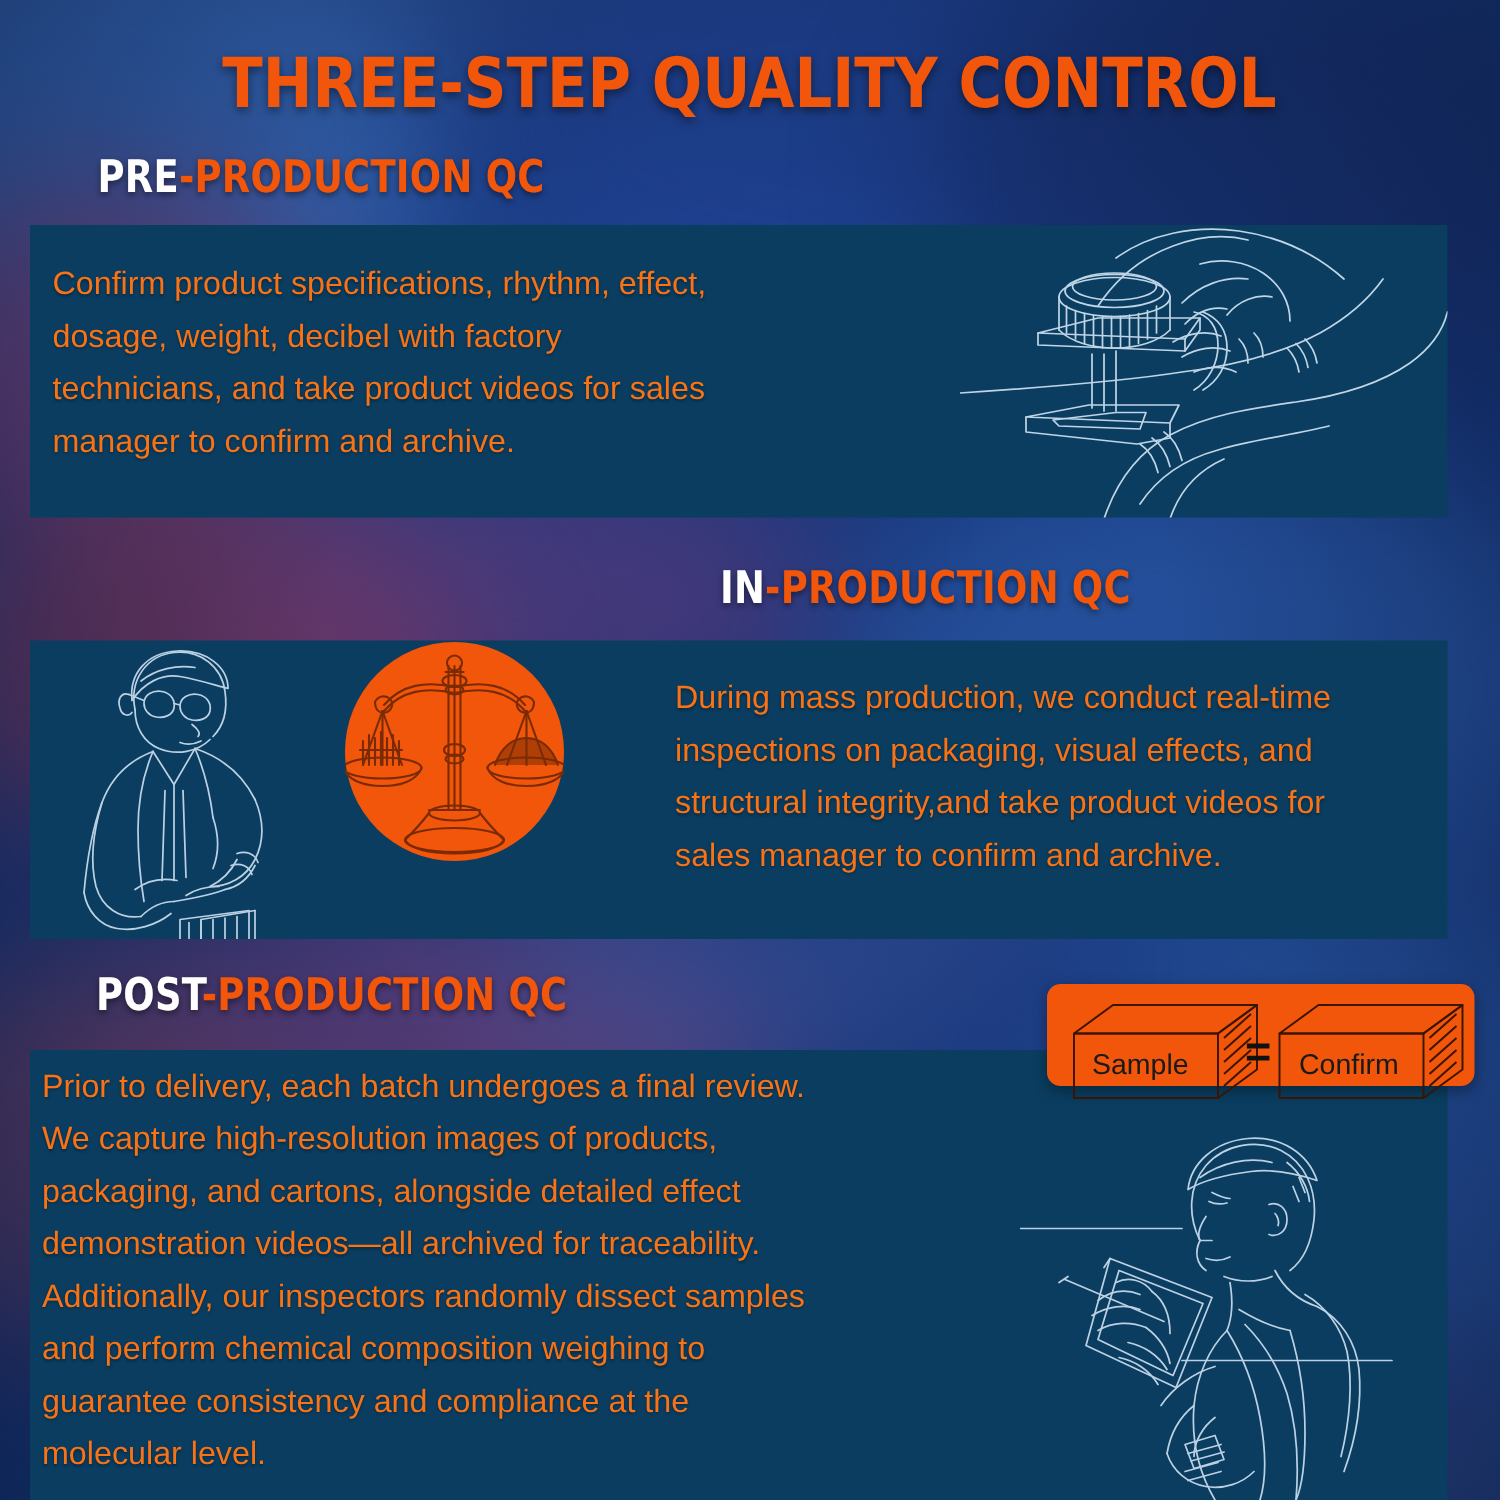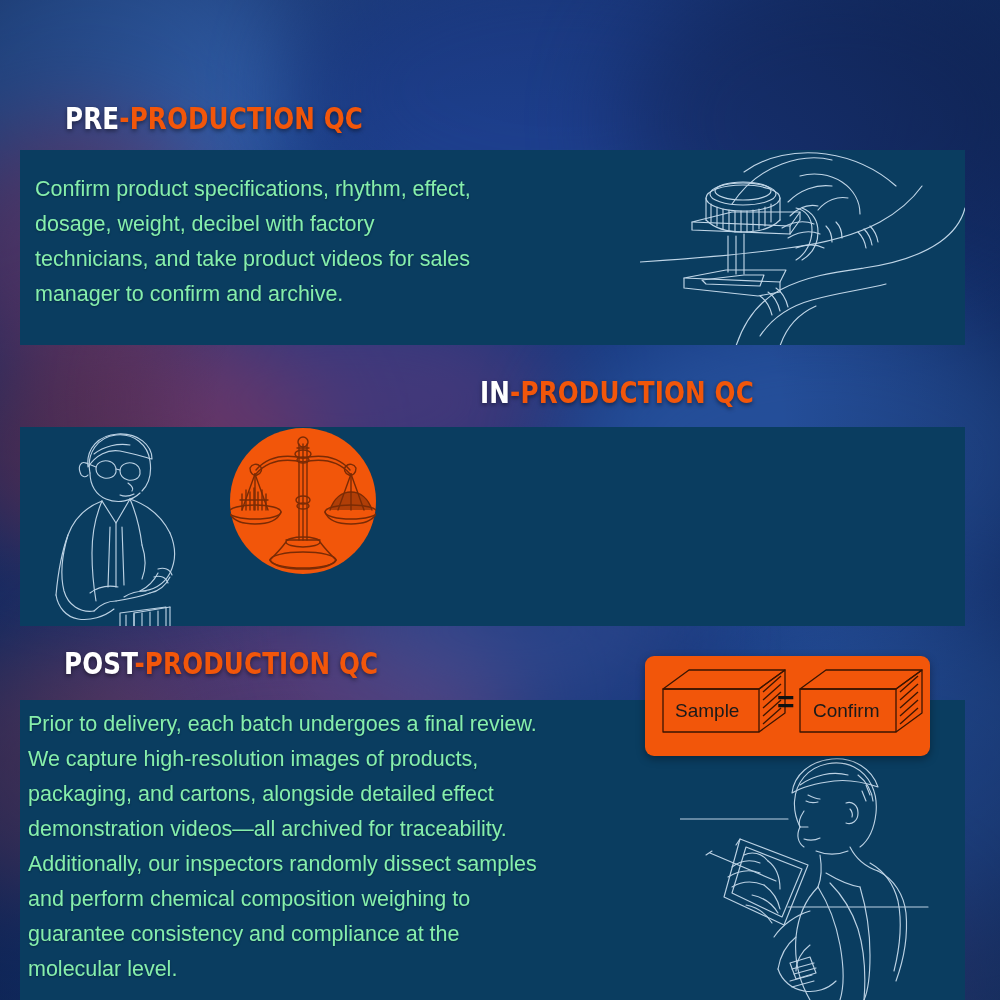--- a/index.html
+++ b/index.html
@@ -50,21 +50,21 @@
     font-size:46px;
     letter-spacing:0px;
     color:#f2560a;
     line-height:1;
     text-shadow:0 3px 7px rgba(0,0,0,.45);
   }
   .main-title span{display:inline-block;transform:scaleX(.86);}
   
   .copy{
     position:absolute;
-    color:#86efac;
+    color:#f97316;
     font-family:"Liberation Sans",sans-serif;
     font-size:21.5px;
     line-height:35px;
     white-space:pre-line;
     text-shadow:0 1px 2px rgba(0,0,0,.35);
   }
   
   .scale-badge{
     position:absolute;
     border-radius:50%;
@@ -109,20 +109,23 @@
     <div class="bg-blob" style="left:300px;top:-60px;width:520px;height:300px;background:#1e3f8e;opacity:.85;"></div>
     <div class="bg-blob" style="left:620px;top:-40px;width:440px;height:320px;background:#17306e;opacity:.9;"></div>
     <div class="bg-blob" style="left:560px;top:300px;width:520px;height:320px;background:#2b5aa8;opacity:.7;"></div>
     <div class="bg-blob" style="left:700px;top:600px;width:420px;height:320px;background:#2f62b4;opacity:.62;"></div>
     <div class="bg-blob" style="left:560px;top:860px;width:400px;height:220px;background:#5d4288;opacity:.5;"></div>
     <div class="bg-blob" style="left:120px;top:880px;width:420px;height:200px;background:#7a4a86;opacity:.45;"></div>
     <div class="bg-blob" style="left:330px;top:540px;width:360px;height:180px;background:#3d57a0;opacity:.5;"></div>
   </div>
   <div class="bg-layer bg-vignette"></div>
 
+  <div class="main-title">
+    <span>THREE-STEP QUALITY CONTROL</span>
+  </div>
 
   <div class="kicker" style="left:65px;top:104px;transform-origin:left top;">
     <span class="w">PRE</span><span class="o">-PRODUCTION QC</span>
   </div>
 
   <div class="panel" style="left:20px;top:150px;width:945px;height:195px;"></div>
 
   <div class="copy" style="left:35px;top:172px;width:600px;">Confirm product specifications, rhythm, effect,
 dosage, weight, decibel with factory
 technicians, and take product videos for sales
@@ -324,20 +327,24 @@
 
       <path d="M56 112 L90 112"></path>
       <ellipse cx="73" cy="114" rx="17" ry="5"></ellipse>
       <path d="M56 114 C 50 122, 44 128, 40 132"></path>
       <path d="M90 114 C 96 122, 102 128, 106 132"></path>
       <ellipse cx="73" cy="132" rx="33" ry="8"></ellipse>
       <path d="M40 132 C 44 138, 56 141, 73 141 C 90 141, 102 138, 106 132"></path>
     </svg>
   </div>
 
+  <div class="copy" style="left:450px;top:448px;width:530px;">During mass production, we conduct real-time
+inspections on packaging, visual effects, and
+structural integrity,and take product videos for
+sales manager to confirm and archive.</div>
 
   <div class="kicker" style="left:64px;top:649px;transform-origin:left top;">
     <span class="w">POST</span><span class="o">-PRODUCTION QC</span>
   </div>
 
   <div class="panel" style="left:20px;top:700px;width:945px;height:300px;"></div>
 
   <div class="art" style="left:680px;top:755px;">
     <svg width="290" height="245" viewBox="0 0 290 245" fill="none" stroke="#cfe2f2" stroke-width="1.15" stroke-linecap="round" stroke-linejoin="round" opacity=".9">
 
@@ -409,21 +416,21 @@
 
   <div class="copy" style="left:28px;top:707px;width:640px;">Prior to delivery, each batch undergoes a final review.
 We capture high-resolution images of products,
 packaging, and cartons, alongside detailed effect
 demonstration videos—all archived for traceability.
 Additionally, our inspectors randomly dissect samples
 and perform chemical composition weighing to
 guarantee consistency and compliance at the
 molecular level.</div>
 
-  <div class="eqbox" style="left:645px;top:656px;width:285px;height:100px;">
+  <div class="eqbox" style="left:698px;top:656px;width:285px;height:68px;">
     <svg width="285" height="88" viewBox="0 0 285 88" style="position:absolute;left:0;top:0;" fill="none" stroke="#3a1502" stroke-width="1.3" stroke-linejoin="round">
 
       <path d="M18 33 L44 14 L140 14 L114 33 Z"></path>
       <path d="M18 33 L18 76 L114 76 L114 33 Z"></path>
       <path d="M114 33 L140 14 L140 57 L114 76"></path>
       <path d="M118 36 L136 20"></path>
         <path d="M118 44 L136 28"></path>
       <path d="M118 52 L136 36"></path>
         <path d="M118 60 L136 44"></path>
       <path d="M118 68 L136 52"></path>

